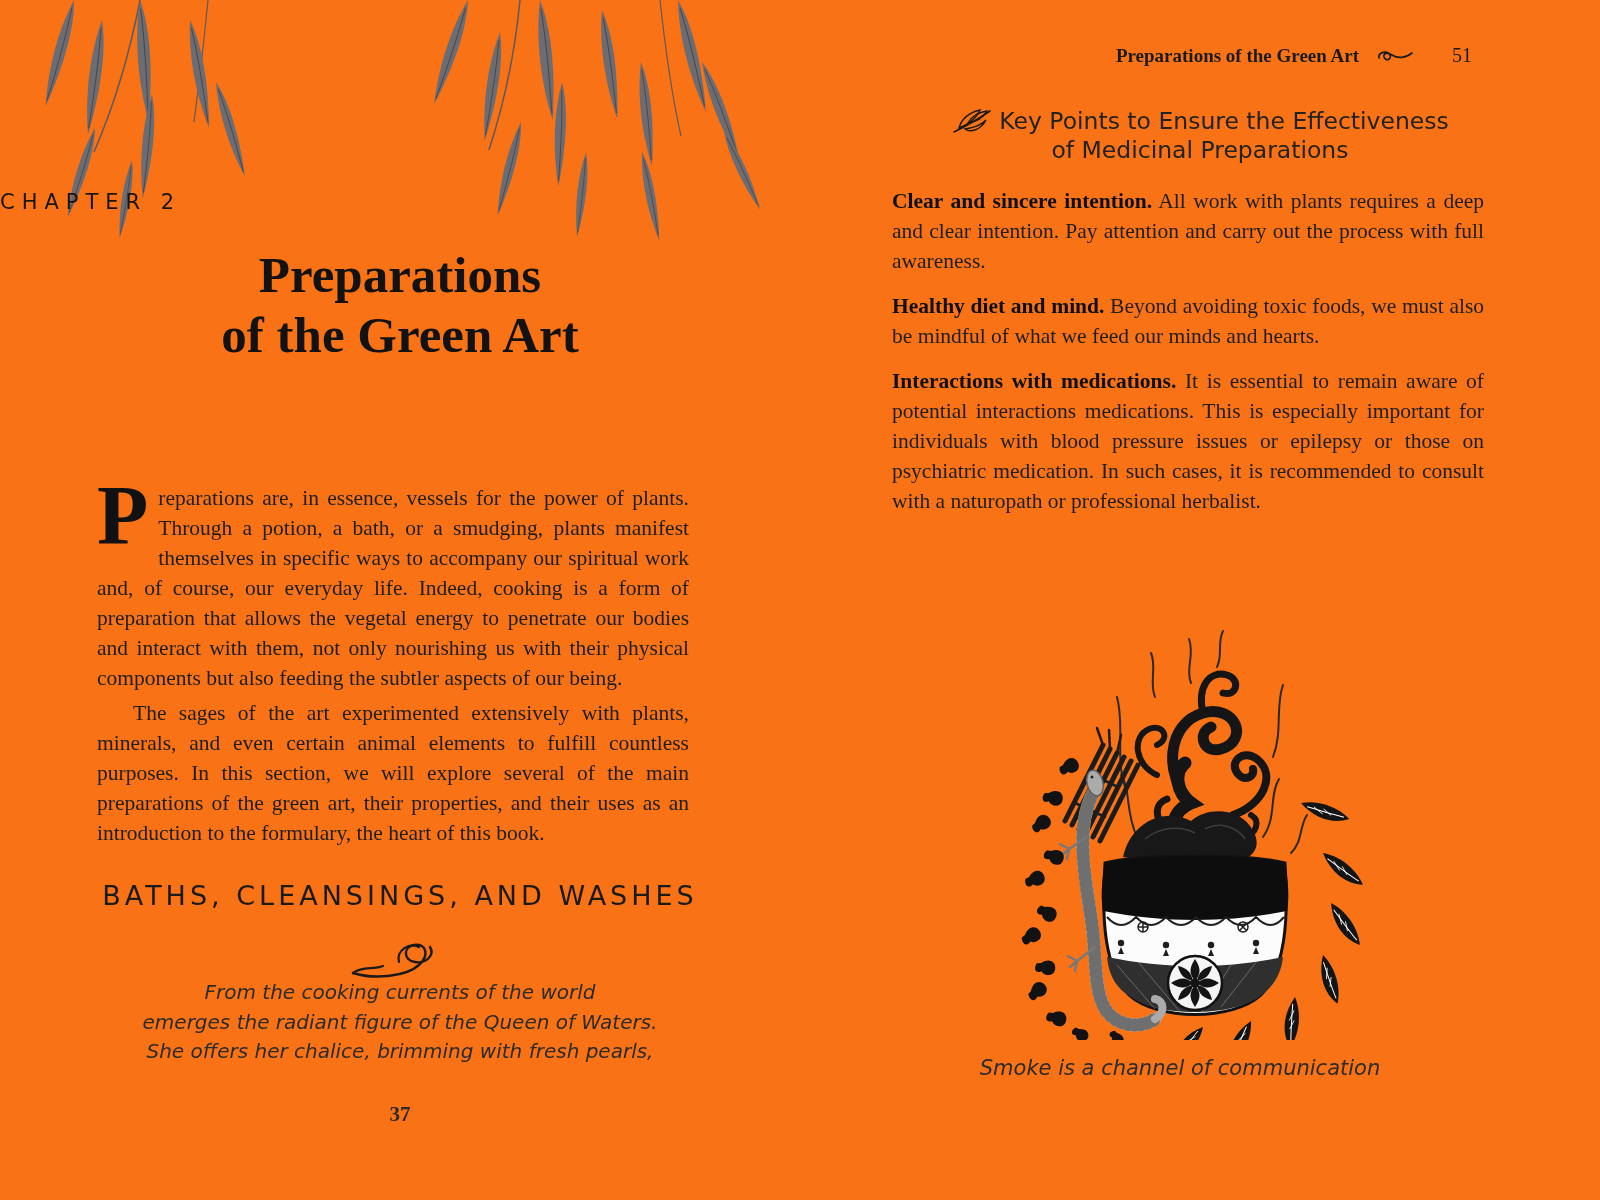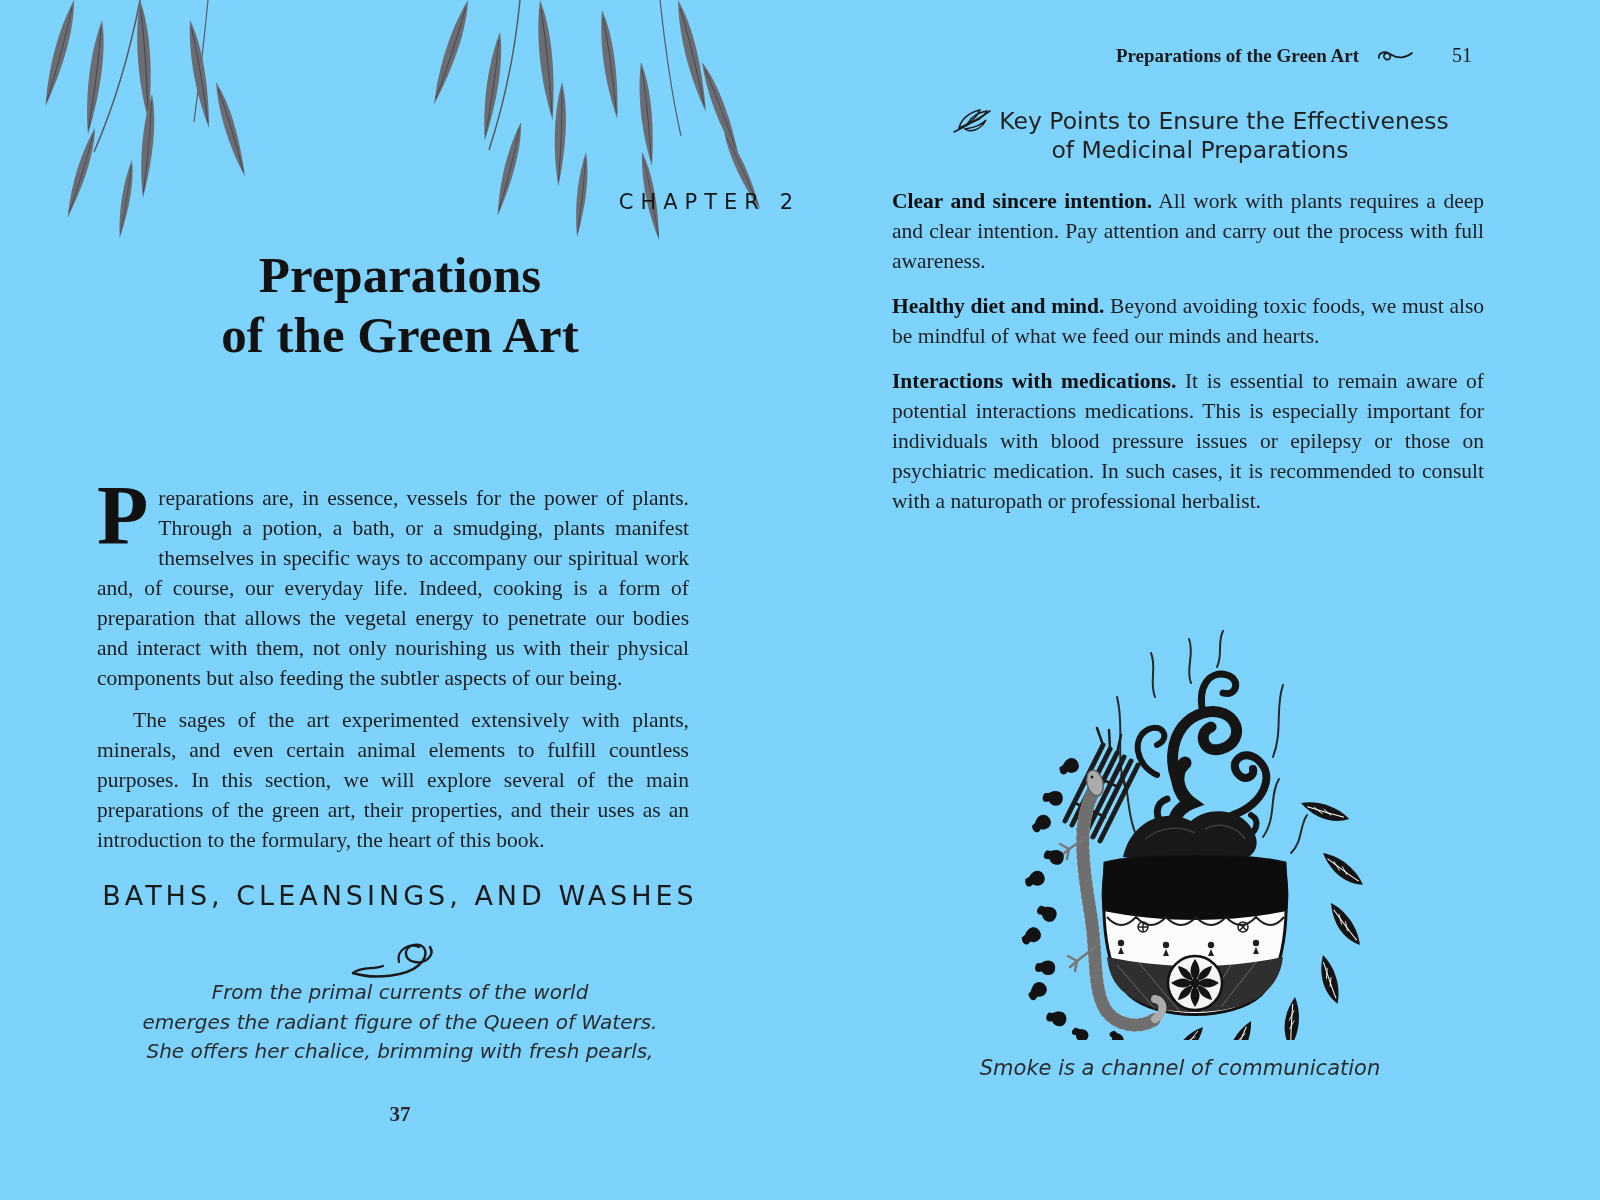--- a/index.html
+++ b/index.html
@@ -1,46 +1,46 @@
 <!DOCTYPE html>
 <html><head>
 <meta charset="utf-8">
 <style>
   * { margin:0; padding:0; box-sizing:border-box; }
   html,body { width:1600px; height:1200px; background:#ffffff; overflow:hidden; }
   body { font-family:"Liberation Serif","DejaVu Serif",serif; color:#1f1f1f; }
 
-  .page { position:absolute; top:0; width:800px; height:1200px; background:#7dd3fc; }
+  .page { position:absolute; top:0; width:800px; height:1200px; background:#f97316; }
   #left-page { left:0; }
   #right-page { left:800px; }
 
   
   .willow { position:absolute; left:0; top:0; width:800px; height:240px; }
 
   .chapter-label {
     position:absolute; left:0; top:190px; width:800px;
-    text-align:right;
-    font-family:"DejaVu Sans","Liberation Sans",sans-serif;
-    font-size:21px; letter-spacing:7px; color:#161616;padding-left:40px;
+    text-align:left;
+    font-family:"DejaVu Sans","Liberation Sans",sans-serif;
+    font-size:21px; letter-spacing:7px; color:#161616;
   }
   .book-title {
     position:absolute; left:0; top:245px; width:800px;
     text-align:center;
     font-size:51px; font-weight:bold; line-height:60px;
     color:#121212; letter-spacing:0px;
   }
   .body-block {
     position:absolute; left:97px; top:483px; width:592px;
     font-size:21.5px; line-height:30px; text-align:justify; color:#1e1e1e;
   }
   .dropcap {
     float:left; font-size:84px; line-height:62px; padding:2px 10px 0 0;
     font-weight:bold; color:#111;
   }
-  .para2 { text-indent:36px; margin-top:12px; }
+  .para2 { text-indent:36px; margin-top:5px; }
 
   .section-heading {
     position:absolute; left:0; top:880px; width:800px; text-align:center;
     font-family:"DejaVu Sans","Liberation Sans",sans-serif;
     font-size:27px; letter-spacing:4px; color:#1a1a1a;
   }
   .flourish-wrap { position:absolute; left:345px; top:935px; width:110px; height:50px; }
 
   .poem {
     position:absolute; left:0; top:978px; width:800px; text-align:center;
@@ -139,21 +139,21 @@
 
   <div class="flourish-wrap">
     <svg viewBox="0 0 110 50" width="110" height="50" aria-hidden="true">
       <path d="M8,38 C30,45 62,41 74,30 C85,20 81,8 69,10 C58,12 58,25 70,27 C81,29 90,20 85,12" stroke="#1a1a1a" stroke-width="2.4" fill="none" stroke-linecap="round"></path>
       <path d="M54,27 C51,15 65,7 74,12" stroke="#1a1a1a" stroke-width="2.2" fill="none" stroke-linecap="round"></path>
       <path d="M8,38 C18,31 28,35 38,31" stroke="#1a1a1a" stroke-width="2.2" fill="none" stroke-linecap="round"></path>
     </svg>
   </div>
 
   <div class="poem">
-    <div>From the primal currents of the world</div>
+    <div>From the cooking currents of the world</div>
     <div>emerges the radiant figure of the Queen of Waters.</div>
     <div>She offers her chalice, brimming with fresh pearls,</div>
   </div>
 
   <div class="folio-left">37</div>
 </div>
 
 <div class="page" id="right-page">
 
   <div class="running-header">

